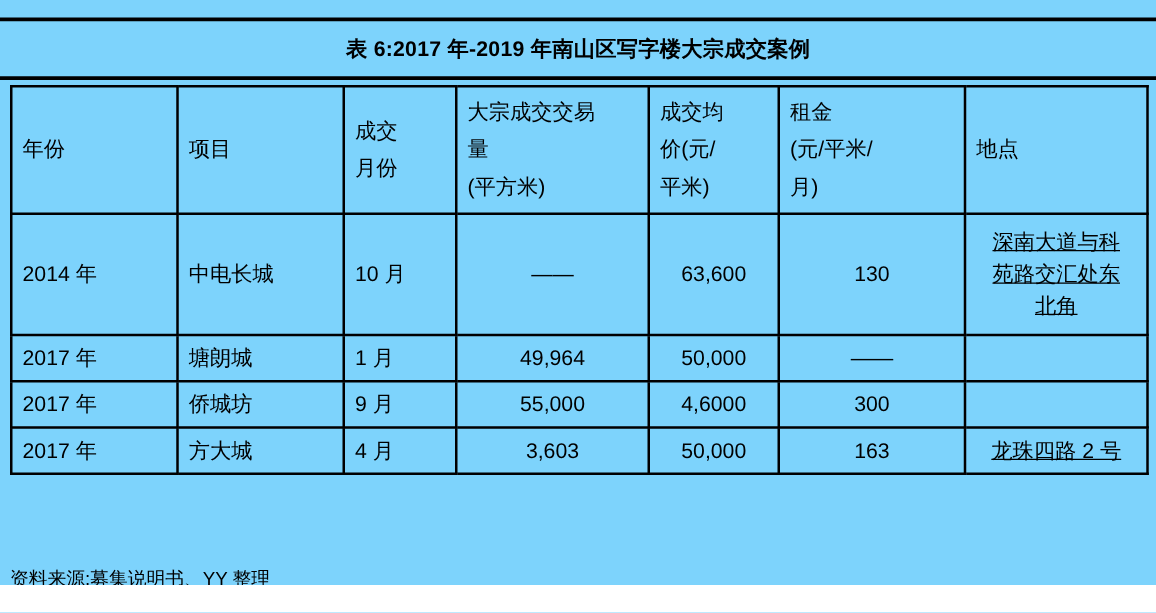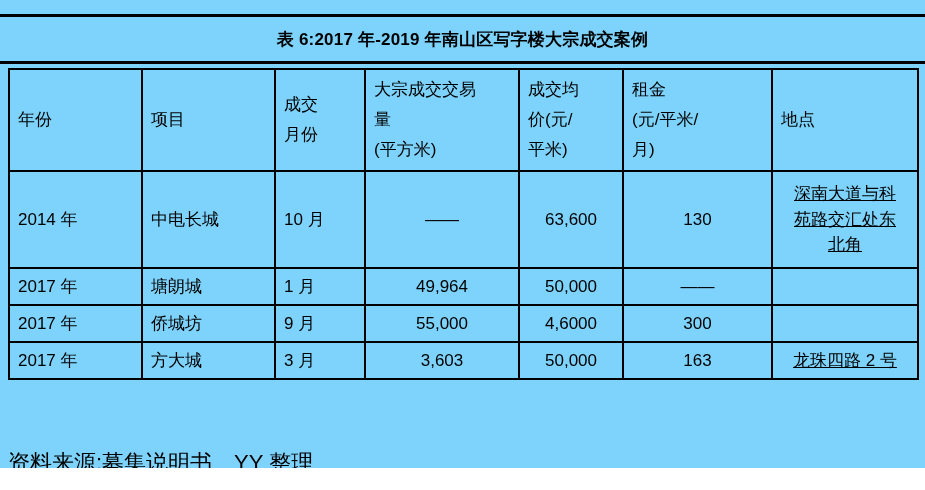--- a/index.html
+++ b/index.html
@@ -70,21 +70,21 @@
   td.c-num   { text-align: center; }
   td.c-loc   { text-align: center; padding-left: 6px; padding-right: 6px; text-decoration: underline; }
   .footer-source {
     position: absolute;
     top: 450px;
     left: 8px;
     width: 909px;
     height: 26px;
     display: flex;
     align-items: center;
-    font-size: 22px;
+    font-size: 15px;
   }
 </style>
 </head>
 <body>
 
 <div class="page">
 
   <div class="rule rule-top"></div>
 
   <div class="title-bar">表 6:2017 年-2019 年南山区写字楼大宗成交案例</div>
@@ -143,21 +143,21 @@
         <td class="c-proj">侨城坊</td>
         <td class="c-month">9 月</td>
         <td class="c-num">55,000</td>
         <td class="c-num">4,6000</td>
         <td class="c-num">300</td>
         <td class="c-loc"></td>
       </tr>
       <tr class="row-5">
         <td class="c-year">2017 年</td>
         <td class="c-proj">方大城</td>
-        <td class="c-month">3 月</td>
+        <td class="c-month">4 月</td>
         <td class="c-num">3,603</td>
         <td class="c-num">50,000</td>
         <td class="c-num">163</td>
         <td class="c-loc">龙珠四路 2 号</td>
       </tr>
     </tbody>
   </table>
 
   <div class="footer-source">资料来源:募集说明书、YY 整理</div>
 

